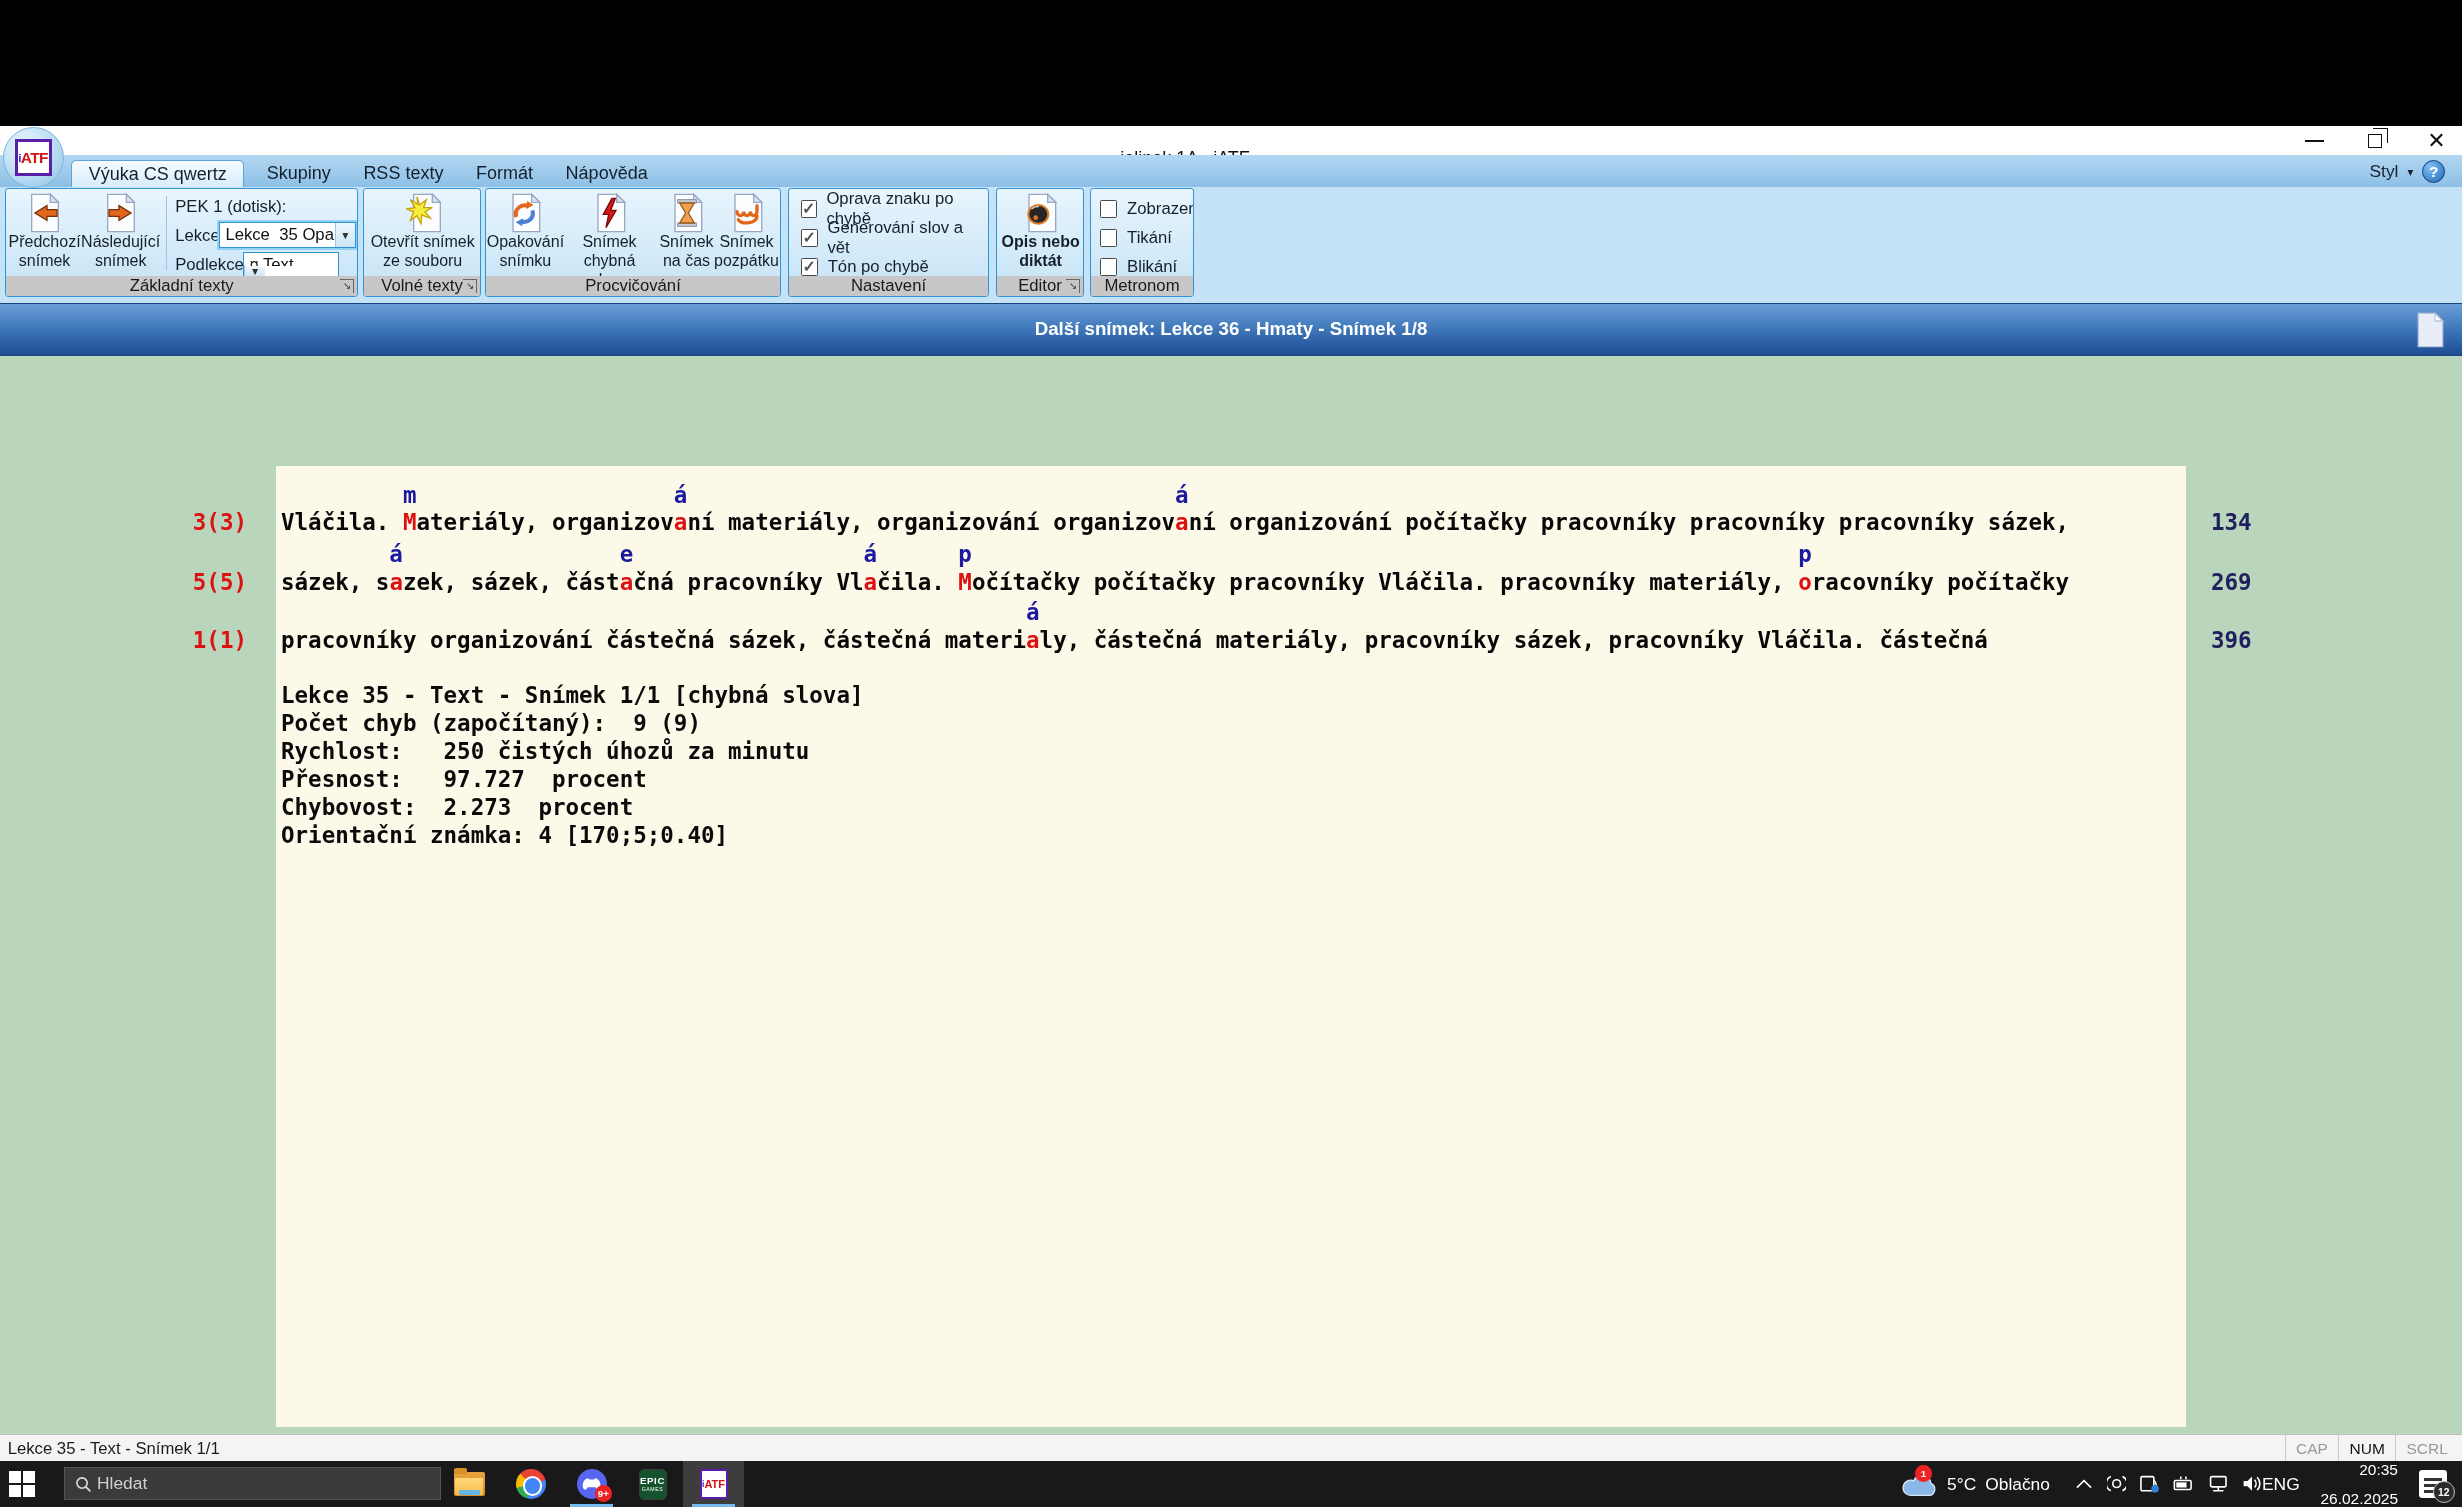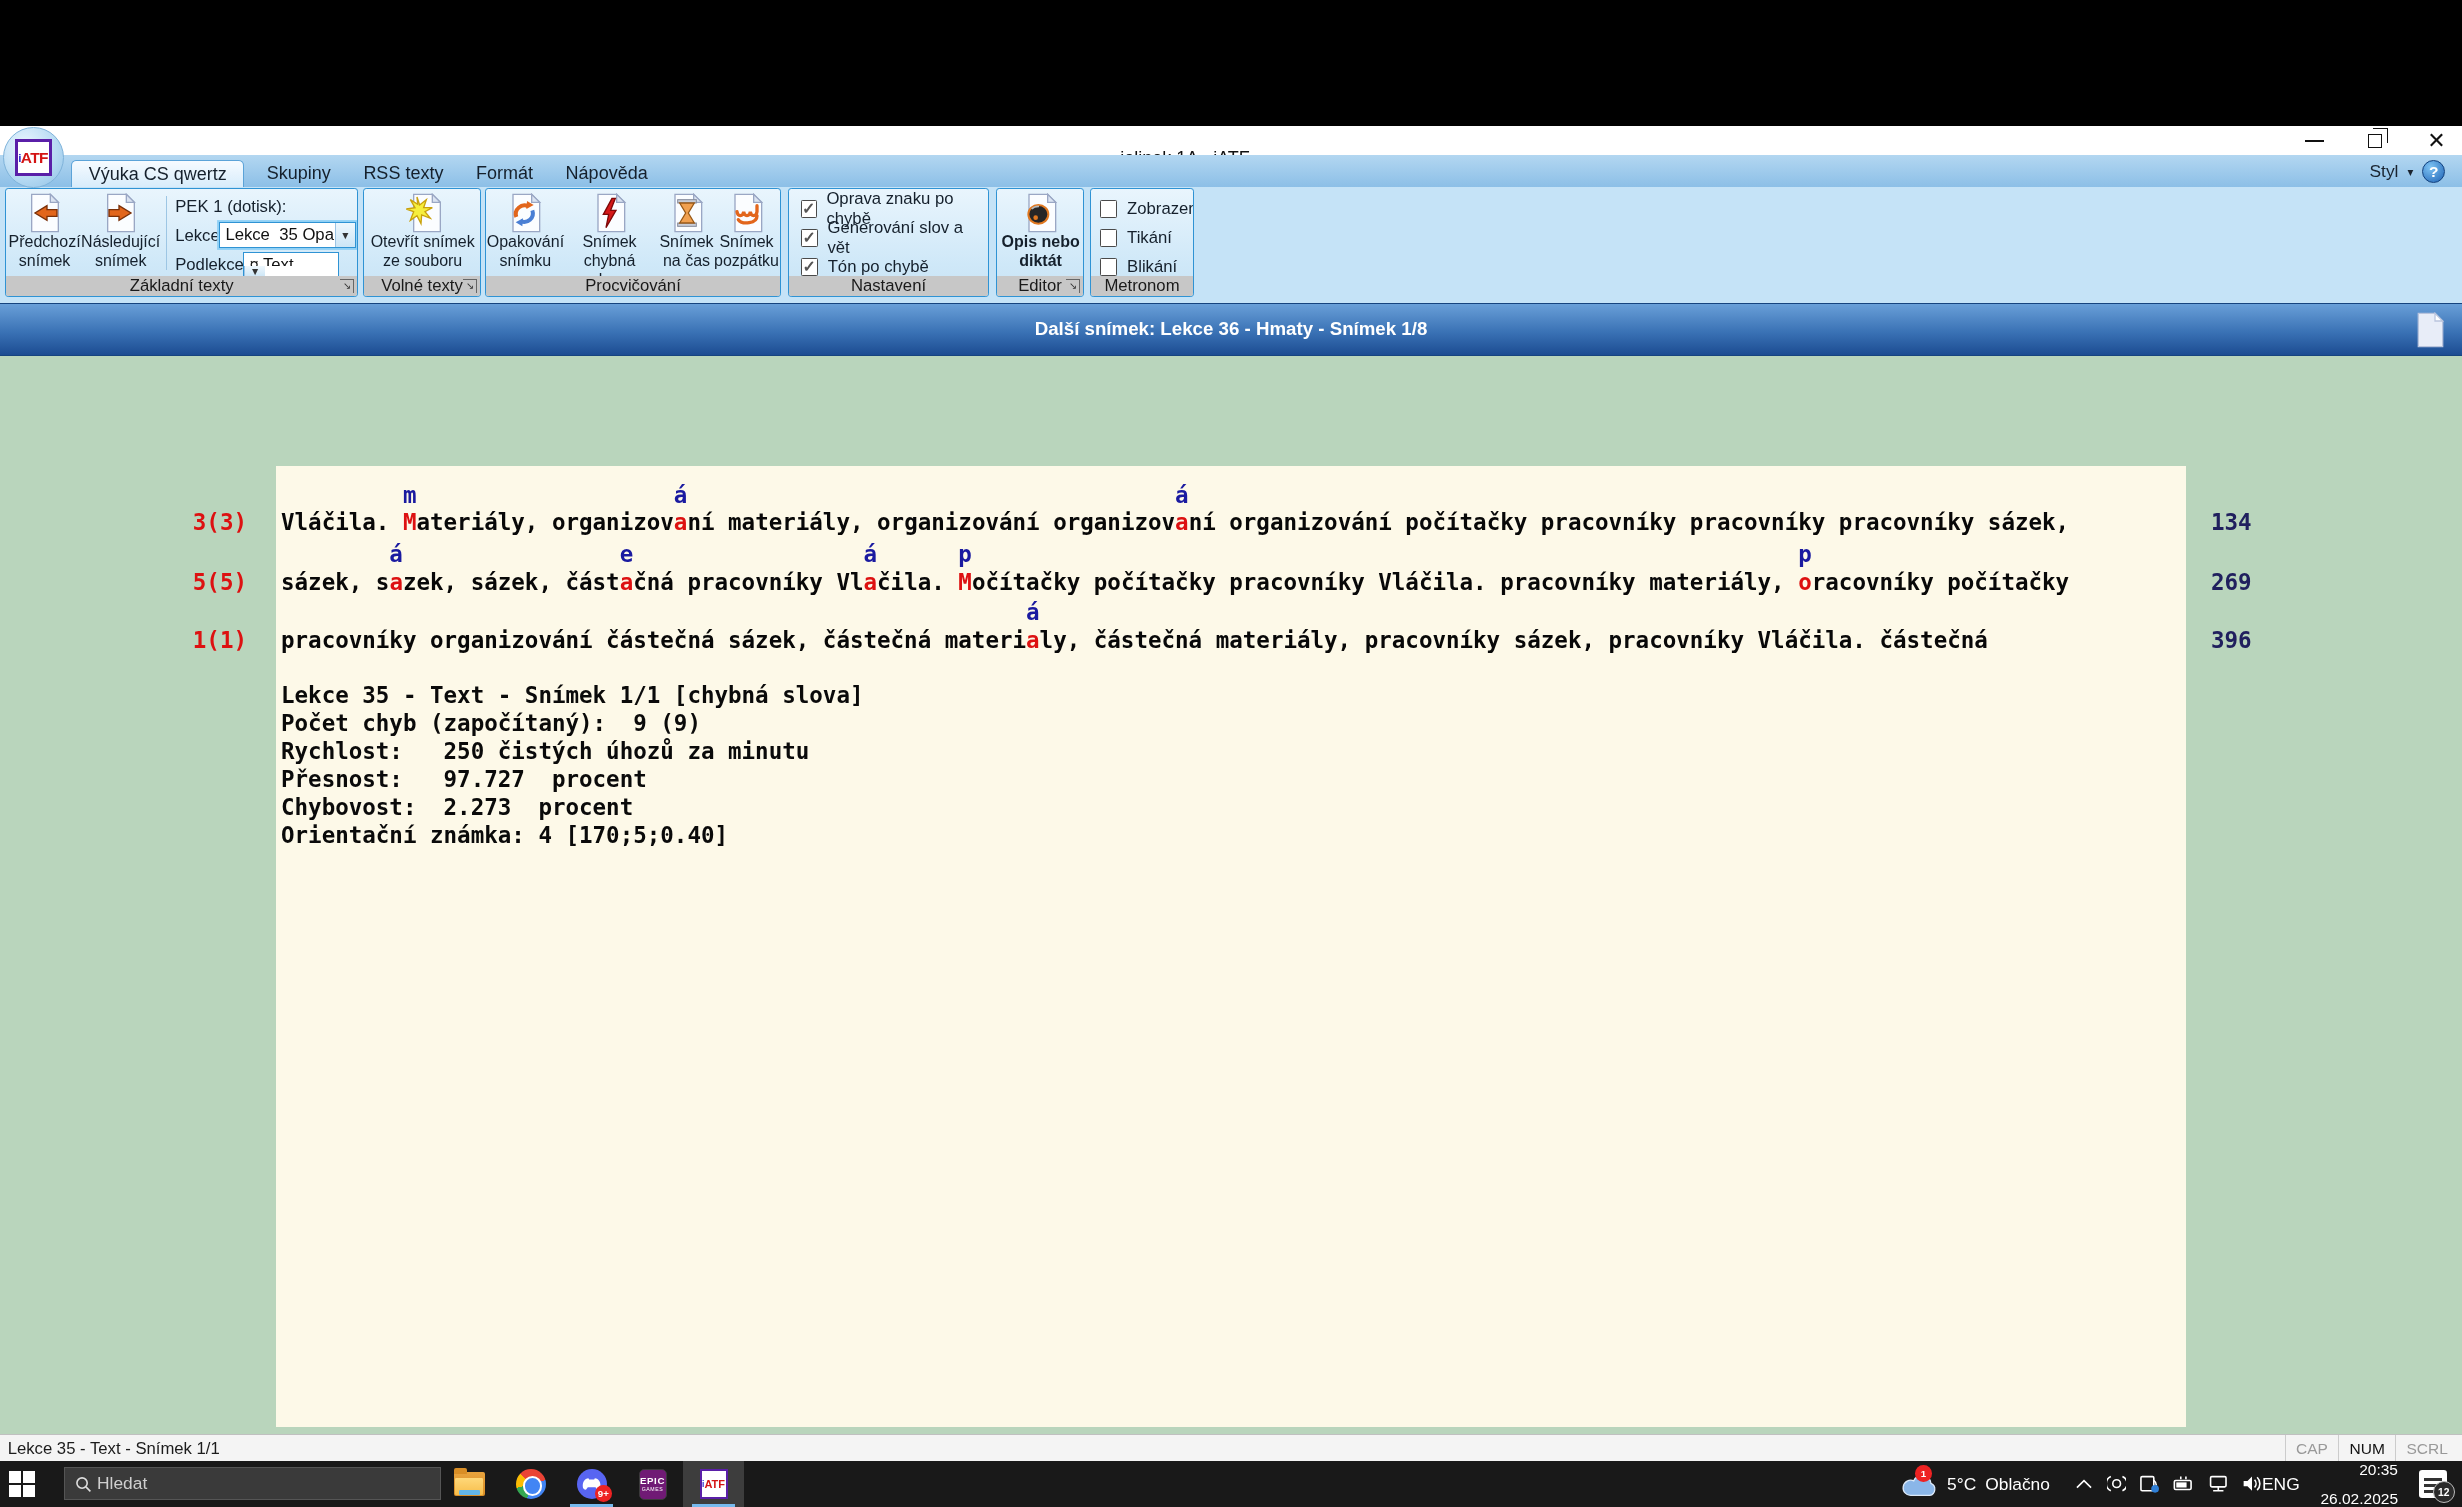--- a/index.html
+++ b/index.html
@@ -108,21 +108,21 @@
   .chrome{width:30px;height:30px;border-radius:50%;position:relative;
           background:conic-gradient(from -45deg,#ea4335 0 120deg,#4285f4 0 240deg,#34a853 0 300deg,#fbbc05 0 360deg);}
   .chrome:before{content:"";position:absolute;left:7px;top:7px;width:15.5px;height:15.5px;border-radius:50%;
                  background:#4285f4;border:2.6px solid #fff;}
   .discord{width:30px;height:30px;border-radius:50%;background:#5865f2;position:relative;
            display:flex;align-items:center;justify-content:center;}
   .discord svg{width:19.3px;height:14px;}
   .badge{position:absolute;background:#e22;color:#fff;border-radius:50%;font-weight:bold;
          display:flex;align-items:center;justify-content:center;}
   .discord .badge{right:-5.2px;bottom:-2.6px;width:16.7px;height:16.7px;font-size:9.7px;}
-  .epic{width:28px;height:31px;border-radius:5.2px;background:#701a75;border:1.3px solid #3a3a3a;color:#fff;
+  .epic{width:28px;height:31px;border-radius:5.2px;background:#14532d;border:1.3px solid #3a3a3a;color:#fff;
         display:flex;flex-direction:column;align-items:center;justify-content:center;line-height:1;}
   .epic .e1{font-size:9.7px;font-weight:bold;letter-spacing:0.6px;}
   .epic .e2{font-size:5.2px;letter-spacing:0.6px;margin-top:1.9px;}
   .iatf-sm{width:28px;height:30px;background:#fff;border:2.6px solid #5a1fa8;display:flex;align-items:center;
            justify-content:center;font-weight:bold;font-size:11px;color:#d41414;}
   .iatf-sm i{color:#2a2ad0;font-style:normal;font-size:8.4px;}
   .folder{position:relative;width:31px;height:24.5px;}
   .folder .back{position:absolute;left:0;top:0;width:31px;height:24.5px;border-radius:1.9px;
                 background:linear-gradient(#e8a33d,#d98e26);}
   .folder .tabf{position:absolute;left:0;top:-3.9px;width:13px;height:6.4px;border-radius:1.9px 1.9px 0 0;background:#d98e26;}

